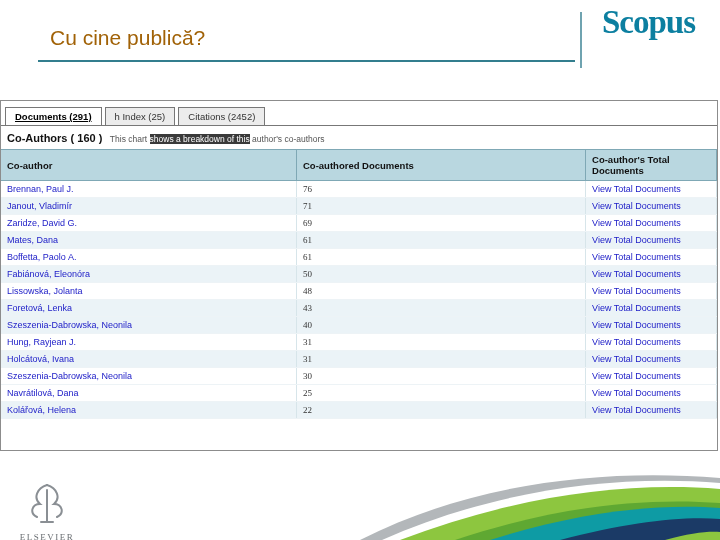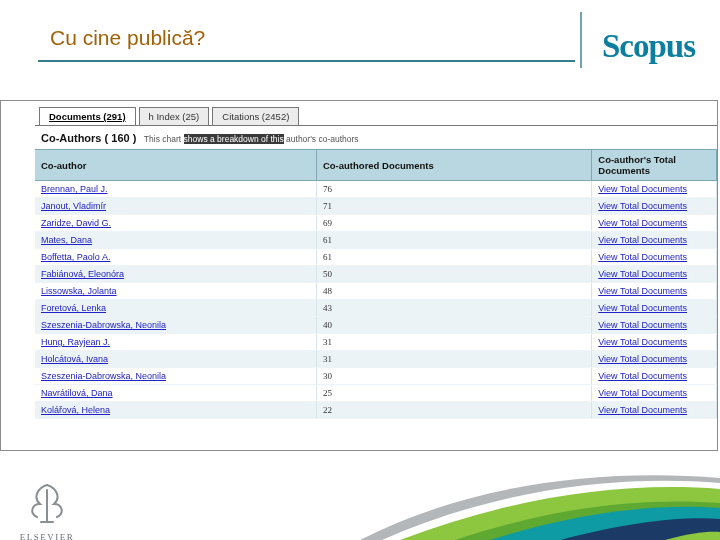--- a/index.html
+++ b/index.html
@@ -18,34 +18,33 @@
   }
   .title-underline {
     position: absolute; left: 38px; top: 60px;
     width: 537px; height: 2px; background: #337E8E;
   }
   .v-divider {
     position: absolute; left: 580px; top: 12px;
     width: 2px; height: 56px; background: #6FA3B0;
   }
   .scopus-logo {
-    position: absolute; left: 602px; top: 28px;
+    position: absolute; left: 602px; top: 4px;
     font-family: "Liberation Serif", serif;
     font-weight: bold; font-size: 33px; color: #0C7FA0;
     letter-spacing: -1px;
   }
 
   
   .screenshot {
     position: absolute; left: 0; top: 100px;
     width: 718px; height: 351px;
     border: 1px solid #8c8c8c;
     background: #fff; font-size: 9px; color: #222;
     overflow: hidden;
-    padding-left: 34px;
   }
   .tabs-row {
     display: flex; align-items: flex-end; gap: 3px;
     padding: 6px 6px 0 4px;
     border-bottom: 1px solid #777;
   }
   .tab {
     border: 1px solid #777; border-bottom: none;
     padding: 3px 9px; background: #ececec;
     font-size: 9.5px; color: #333; cursor: pointer; white-space: nowrap;
@@ -81,21 +80,21 @@
     border-top: 1px solid #7FA8B5; border-bottom: 1px solid #7FA8B5;
     border-right: 1px solid #7FA8B5;
   }
   table.coauthors td {
     padding: 3px 6px; font-size: 9px;
     border-right: 1px solid #D7E5EA;
     border-bottom: 1px solid #EDF3F6;
     white-space: nowrap; overflow: hidden;
   }
   table.coauthors tr.alt td { background: #EBF3F7; }
-  a.link { color: #2121C8; text-decoration: underline; cursor: pointer; }
+  a.link { color: #2121C8; cursor: pointer; }
   td.count { color: #333; font-family: Liberation Serif, serif; }
 
   
   .swoosh { position: absolute; right: 0; bottom: 0; width: 360px; height: 70px; }
   .elsevier {
     position: absolute; left: 12px; bottom: -4px;
     width: 70px; height: 62px; text-align: center;
   }
   .elsevier-text {
     font-family: "Liberation Serif", serif;

